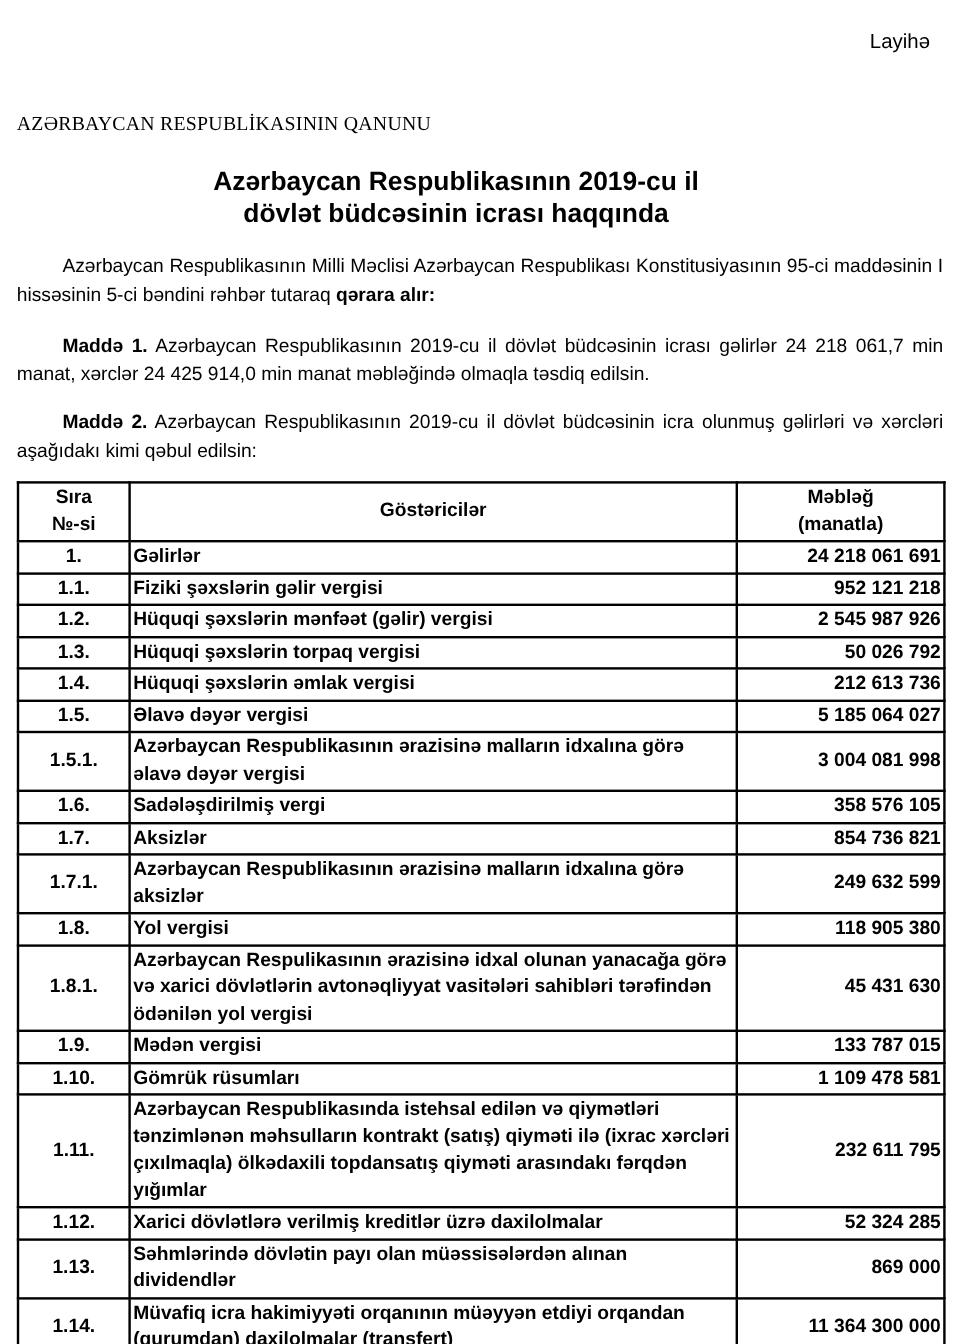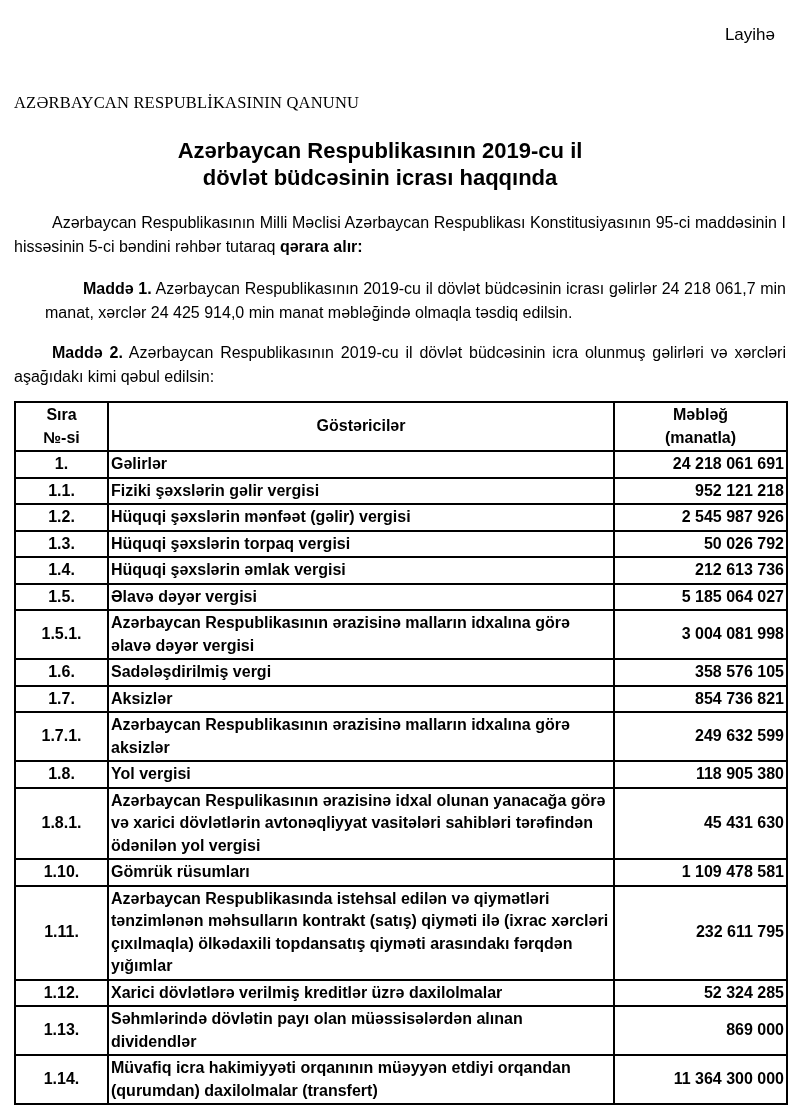--- a/index.html
+++ b/index.html
@@ -40,21 +40,21 @@
     line-height: 27px;
   }
   .para {
     margin: 0;
     font-size: 16px;
     line-height: 24px;
     text-align: justify;
     text-indent: 38px;
   }
   .para.preamble { margin-top: 20px; }
-  .para.article1 { margin-top: 18px; margin-left: 31px; }
+  .para.article1 { margin-top: 18px; }
   .para.article2 { margin-top: 16px; }
   table.budget {
     margin-top: 12px;
     border-collapse: collapse;
     table-layout: fixed;
     width: 772px;
     font-size: 16px;
     line-height: 22.5px;
     padding-left: 31px;
   }
@@ -161,20 +161,25 @@
           <td class="td-no">1.8.</td>
           <td class="td-label">Yol vergisi</td>
           <td class="td-amount">118 905 380</td>
         </tr>
         <tr>
           <td class="td-no">1.8.1.</td>
           <td class="td-label">Azərbaycan Respulikasının ərazisinə idxal olunan yanacağa görə və xarici dövlətlərin avtonəqliyyat vasitələri sahibləri tərəfindən ödənilən yol vergisi</td>
           <td class="td-amount">45 431 630</td>
         </tr>
         <tr>
+          <td class="td-no">1.9.</td>
+          <td class="td-label">Mədən vergisi</td>
+          <td class="td-amount">133 787 015</td>
+        </tr>
+        <tr>
           <td class="td-no">1.10.</td>
           <td class="td-label">Gömrük rüsumları</td>
           <td class="td-amount">1 109 478 581</td>
         </tr>
         <tr>
           <td class="td-no">1.11.</td>
           <td class="td-label">Azərbaycan Respublikasında istehsal edilən və qiymətləri tənzimlənən məhsulların kontrakt (satış) qiyməti ilə (ixrac xərcləri çıxılmaqla) ölkədaxili topdansatış qiyməti arasındakı fərqdən yığımlar</td>
           <td class="td-amount">232 611 795</td>
         </tr>
         <tr>

